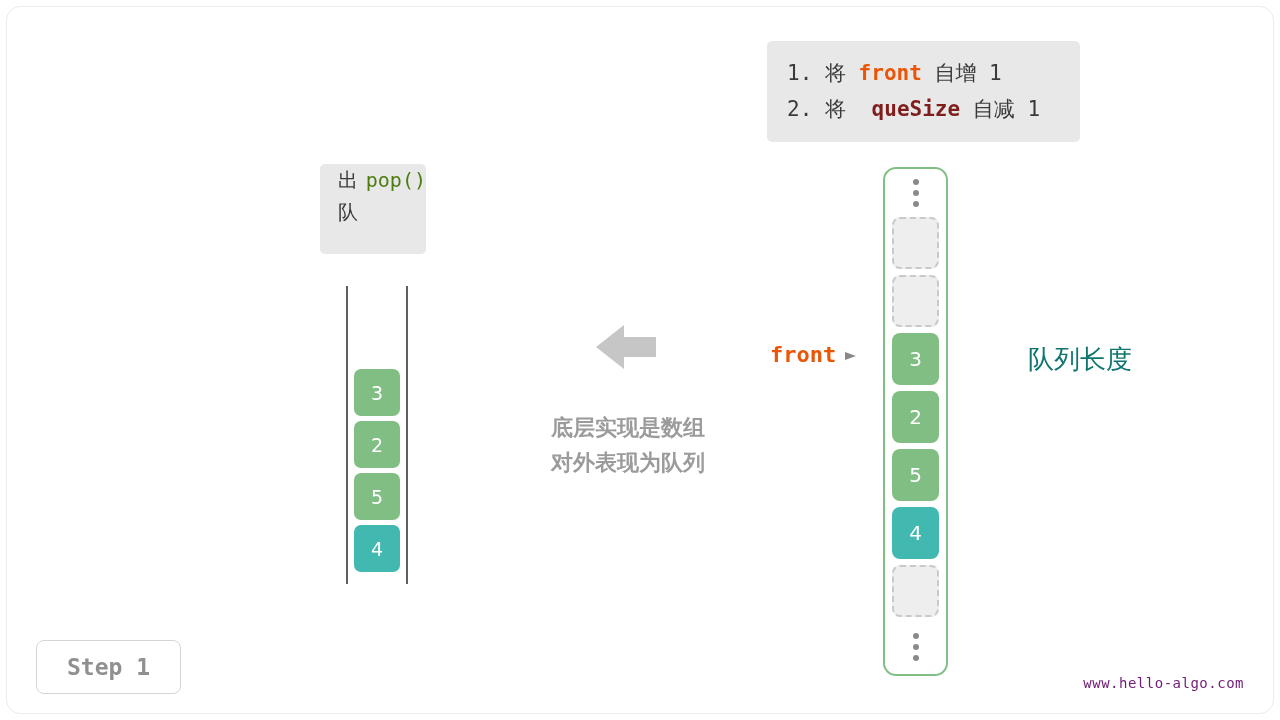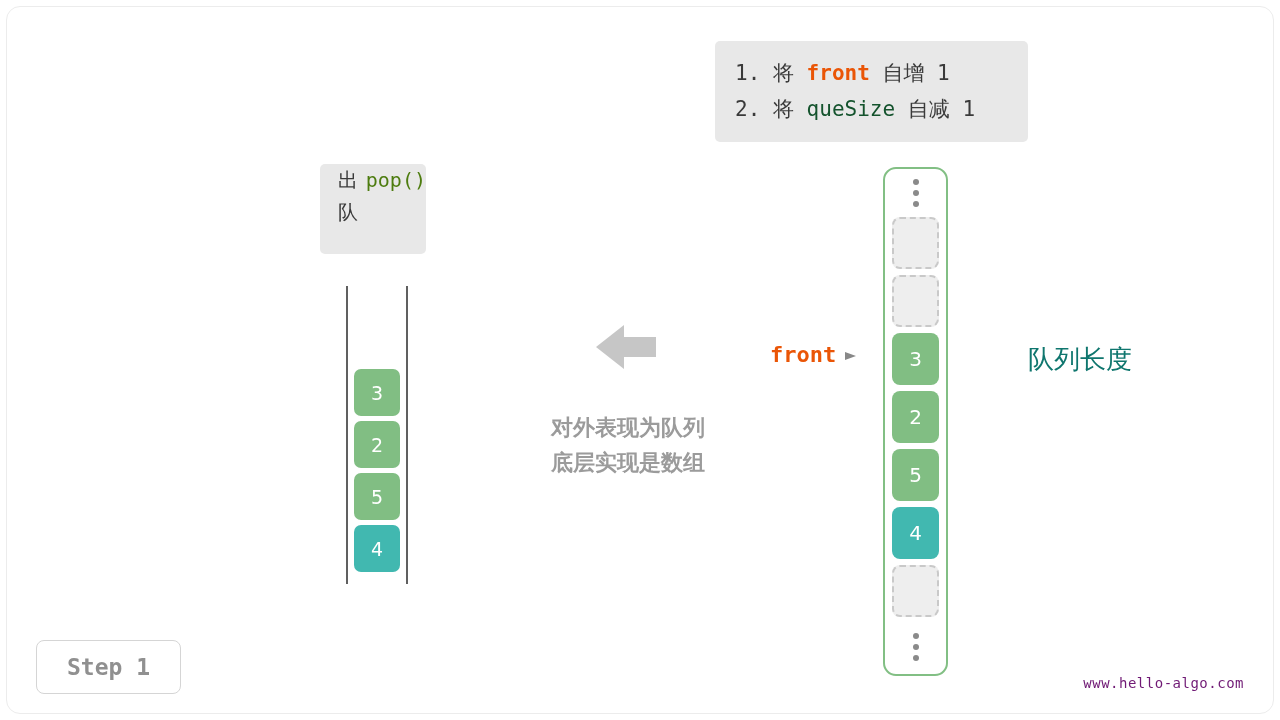--- a/index.html
+++ b/index.html
@@ -26,43 +26,44 @@
     height: 708px;
     border: 1px solid #ececec;
     border-radius: 14px;
     box-sizing: border-box;
     background: #ffffff;
   }
 
   
   #instruction-box {
     position: absolute;
-    left: 715px;
+    left: 767px;
     top: 41px;
     width: 313px;
     height: 101px;
     background: #e8e8e8;
     border-radius: 5px;
     box-sizing: border-box;
     padding: 14px 20px 0 20px;
   }
   .instr-line {
     font-family: "DejaVu Sans Mono", monospace;
     font-size: 21px;
     color: #3a3a3a;
     line-height: 36px;
     white-space: pre;
   }
   .kw-front {
     color: #ea5506;
     font-weight: bold;
   }
   .kw-quesize {
-    color: #14532d;
-    font-weight: normal;
+    color: #7f1d1d;
+    font-weight: bold;
+    margin-left: 13px;
   }
 
   
   #pop-box {
     position: absolute;
     left: 320px;
     top: 164px;
     width: 106px;
     height: 90px;
     background: #e8e8e8;
@@ -296,22 +297,22 @@
     </div>
   </div>
 
   <div id="big-arrow">
     <svg width="60" height="48" viewBox="0 0 60 48">
       <polygon points="0,24 28,2 28,14 60,14 60,34 28,34 28,46" fill="#c6c6c6"></polygon>
     </svg>
   </div>
 
   <div id="caption">
+    <div>底层实现是数组</div>
     <div>对外表现为队列</div>
-    <div>底层实现是数组</div>
   </div>
 
   <div id="front-label">
     <span class="txt">front</span>
     <span class="ptr">
       <svg width="14" height="14" viewBox="0 0 14 14">
         <polygon points="1,3 12,7 1,11" fill="#888888"></polygon>
       </svg>
     </span>
   </div>

